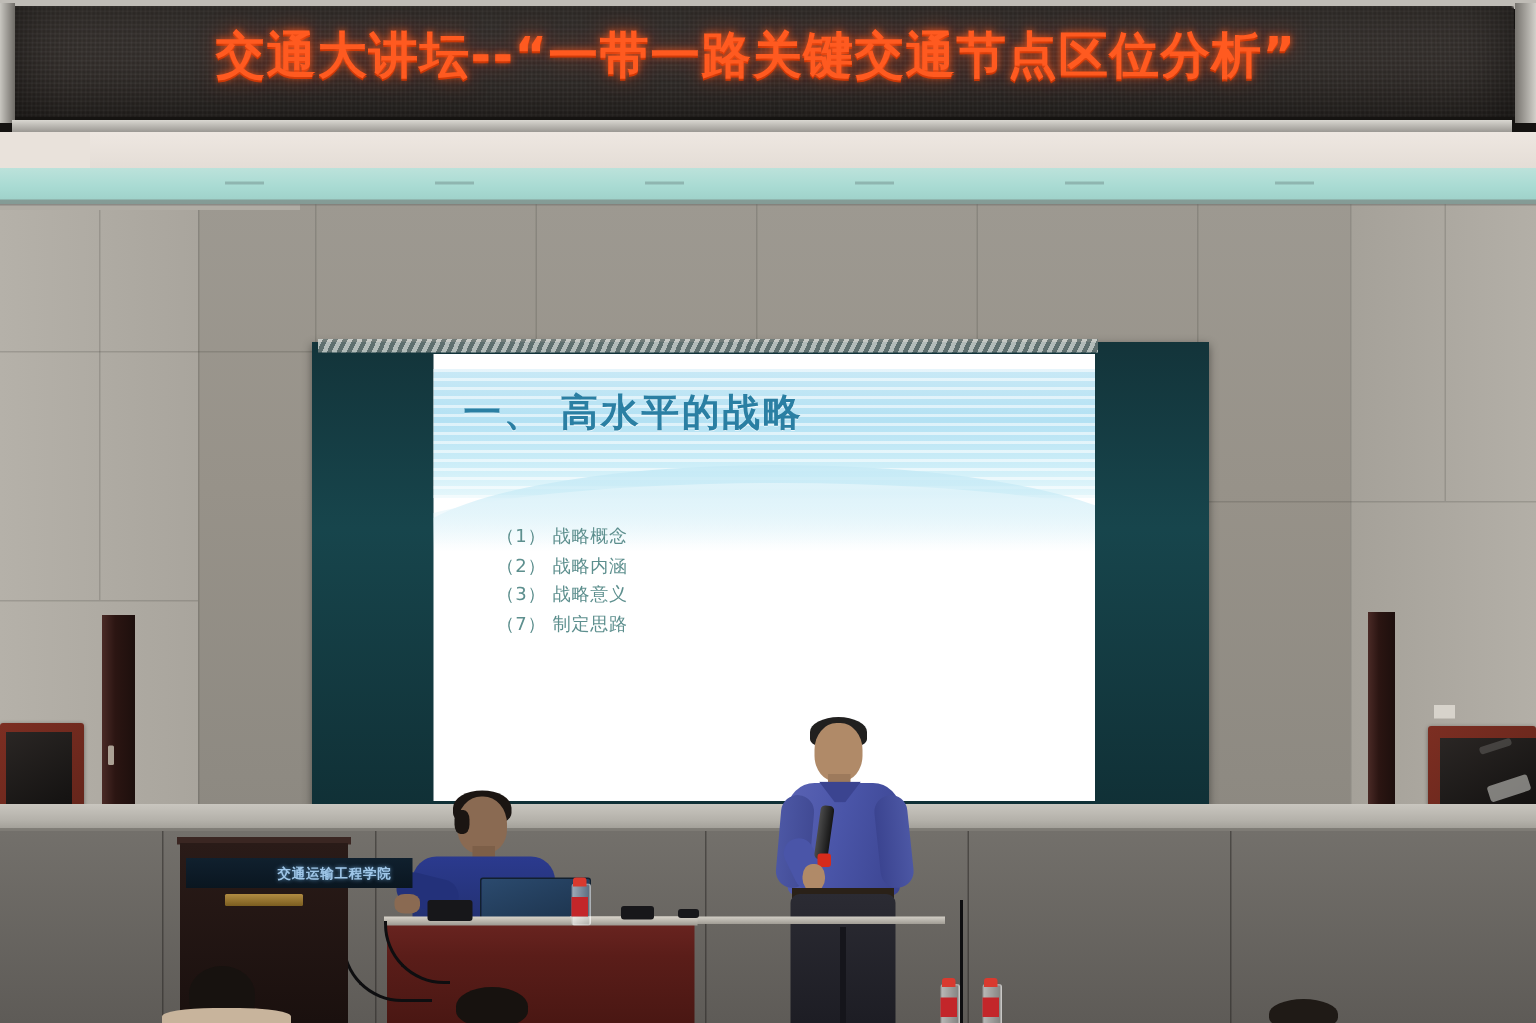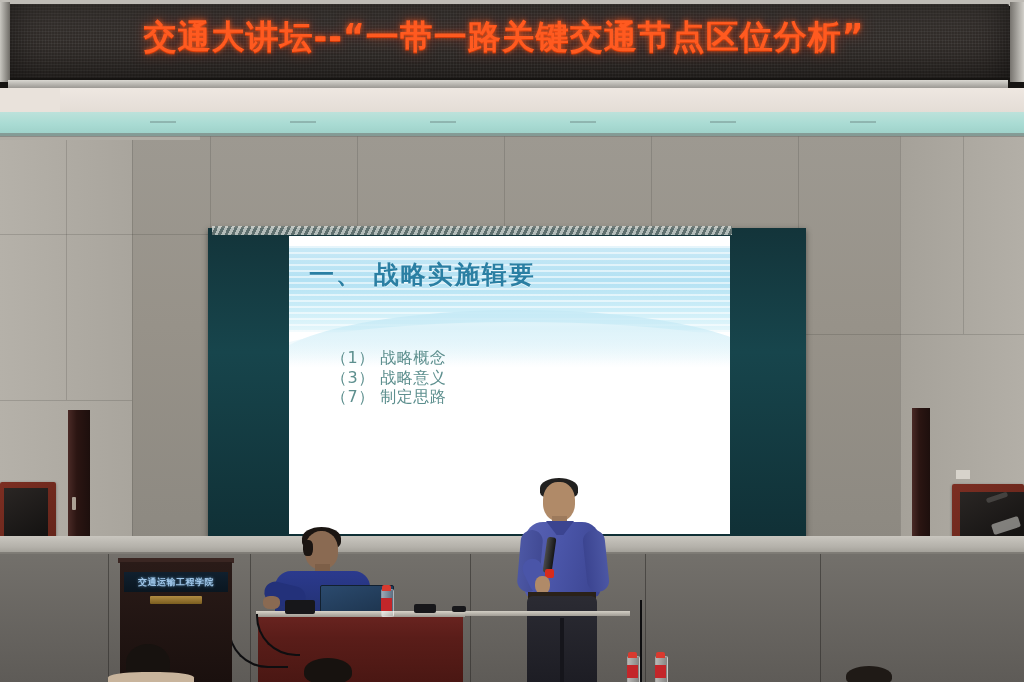--- a/index.html
+++ b/index.html
@@ -95,21 +95,21 @@
     border-radius:50% 50% 0 0 / 100% 100% 0 0;}
   .slide-title{
     position:absolute;left:20px;top:22px;
     font-family:"DejaVu Sans",sans-serif;
     font-size:25px;font-weight:bold;color:#2a7fa3;letter-spacing:2px;
     text-shadow:0 1px 0 rgba(255,255,255,.6);
   }
   .slide-list{position:absolute;left:42px;top:112px;width:390px;}
   .slide-item{
     font-family:"DejaVu Sans",sans-serif;
-    font-size:16px;line-height:19.5px;color:#5d8f8e;letter-spacing:.5px;
+    font-size:12px;line-height:19.5px;color:#5d8f8e;letter-spacing:.5px;
     white-space:nowrap;
   }
 
   
   .person{position:absolute;}
 
   
   .op-head{position:absolute;left:305px;top:531px;width:33px;height:38px;
      background:#8a6a52;border-radius:48% 48% 42% 42%;}
   .op-hair{position:absolute;left:302px;top:527px;width:39px;height:23px;
@@ -165,21 +165,21 @@
   .bottle{position:absolute;width:11px;height:26px;
      background:linear-gradient(to right,rgba(255,255,255,.55),rgba(200,205,205,.35));
      border:1px solid rgba(255,255,255,.25);border-radius:2px;}
   .bottle-label{position:absolute;width:11px;height:13px;background:#c3262a;}
   .bottle-cap{position:absolute;width:9px;height:6px;background:#d83a2f;border-radius:2px 2px 0 0;}
   .desk-item{position:absolute;background:#17171a;border-radius:2px;}
 
   .podium{position:absolute;left:120px;top:562px;width:112px;height:120px;
      background:linear-gradient(to bottom,#2a1b18,#1a100e);}
   .podium-sign{position:absolute;left:124px;top:572px;width:104px;height:20px;
-     background:linear-gradient(to bottom,#10202e,#0a1620);display:flex;align-items:center;justify-content:center;}
+     background:linear-gradient(to bottom,#10202e,#0a1620);display:flex;align-items:center;justify-content:center;padding-left:47px;}
   .podium-sign span{font-family:"DejaVu Sans",sans-serif;font-size:9px;font-weight:bold;
      color:#9fc6e8;letter-spacing:.5px;text-shadow:0 0 3px rgba(120,180,230,.8);white-space:nowrap;}
   .podium-gold{position:absolute;left:150px;top:596px;width:52px;height:8px;
      background:linear-gradient(to bottom,#c9a04a,#8a6a22);opacity:.85;border-radius:1px;}
   .podium-top{position:absolute;left:118px;top:558px;width:116px;height:5px;background:#3a2622;}
 
   .cable{position:absolute;border:2px solid #0e0e10;border-top:none;border-right:none;
      border-radius:0 0 0 40px;}
 </style>
 </head>
@@ -217,23 +217,24 @@
   <div class="win-glint" style="left:986px;top:495px;width:22px;height:5px;opacity:.35;"></div>
   <div style="position:absolute;left:956px;top:470px;width:14px;height:9px;background:#d7d3cb;"></div>
 
   <div class="screen-box"></div>
   <div class="screen-roller"></div>
 
   <div class="slide">
     <div class="slide-header"></div>
     <div class="slide-wave"></div>
     <div class="slide-wave2"></div>
-    <div class="slide-title">一、 战略实施辑要</div>
+    <div class="slide-title">一、 高水平的战略</div>
     <div class="slide-list">
       <div class="slide-item">（1） 战略概念</div>
+      <div class="slide-item">（2） 战略内涵</div>
       <div class="slide-item">（3） 战略意义</div>
       <div class="slide-item">（7） 制定思路</div>
     </div>
   </div>
 
   <div class="wainscot"></div>
   <div class="wainscot-line"></div>
   <div class="lower-wall"></div>
   <div class="lower-seam" style="left:108px;top:554px;height:128px;"></div>
   <div class="lower-seam" style="left:250px;top:554px;height:128px;"></div>

